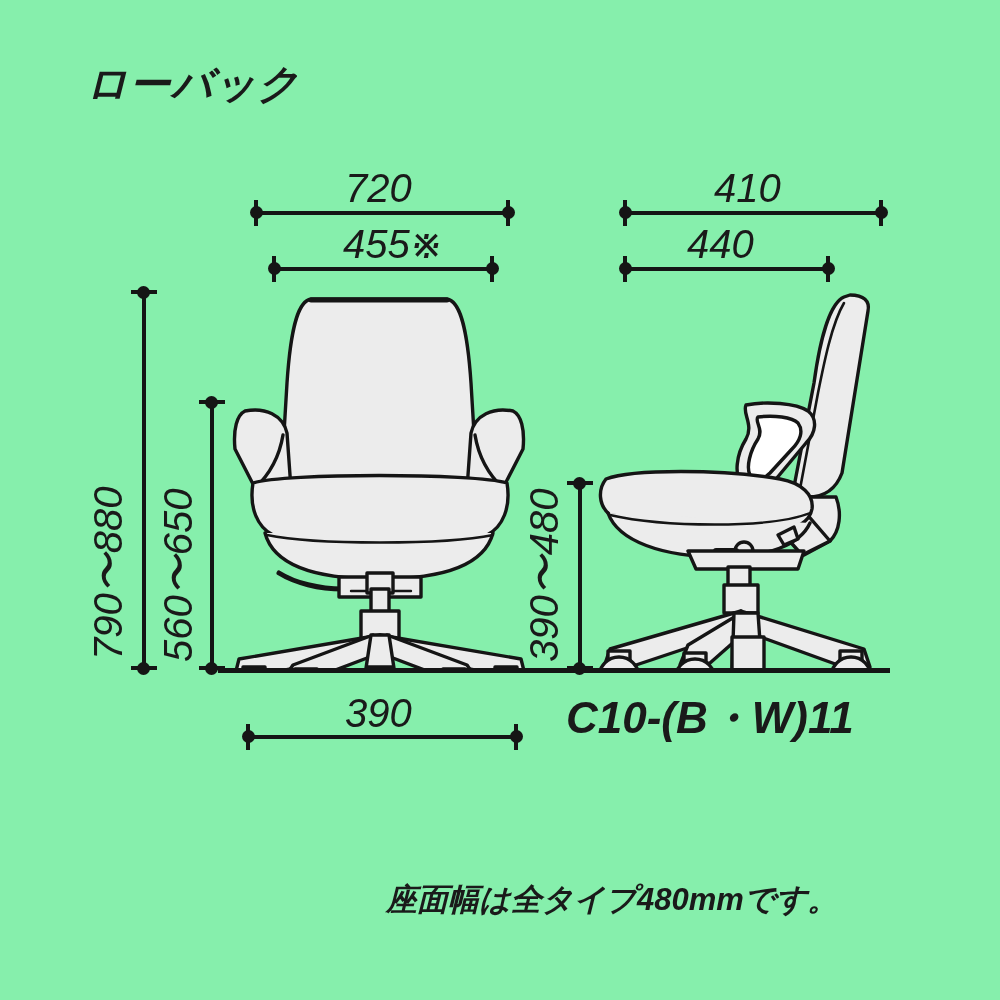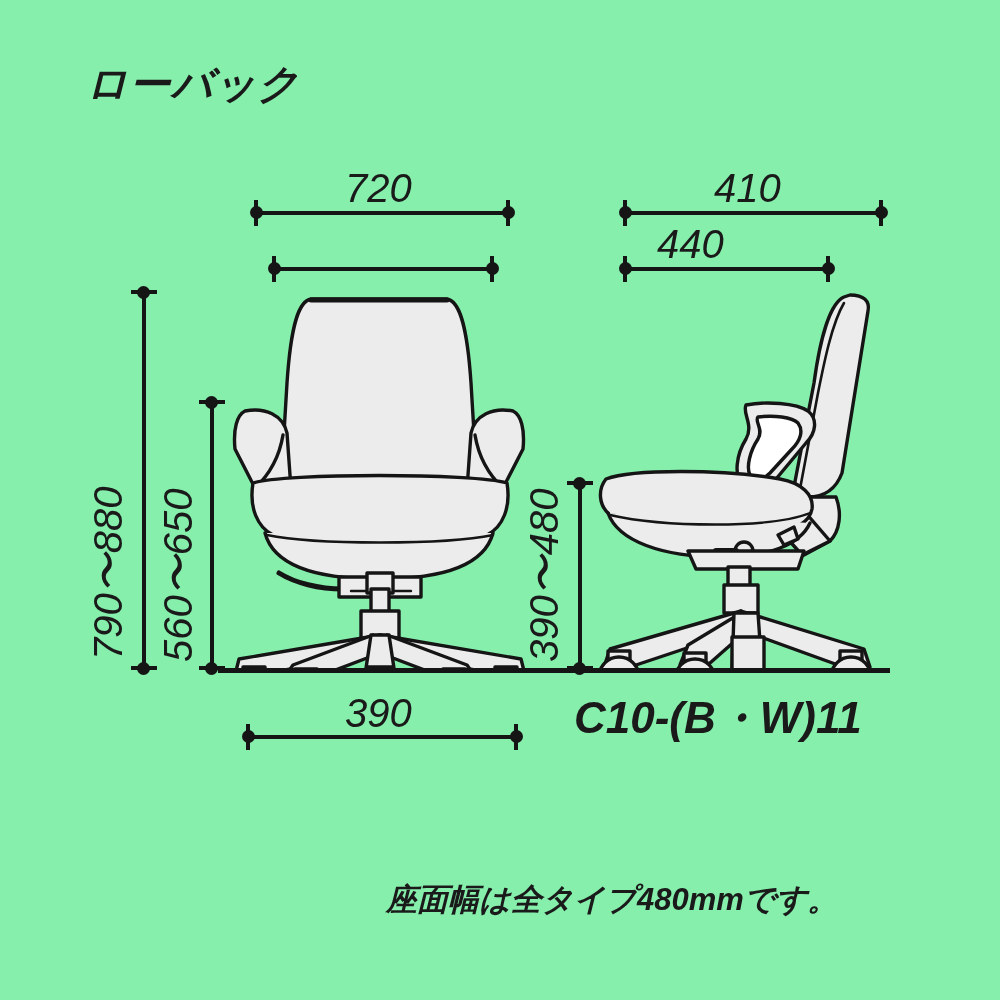--- a/index.html
+++ b/index.html
@@ -44,21 +44,20 @@
   }
   .model-no {
     position: absolute;
     left: 566px;
     top: 696px;
     font-size: 44px;
     font-weight: bold;
     letter-spacing: 0px;
     white-space: nowrap;
     line-height: 1;
-    margin-left: 8px;
   }
   .note {
     position: absolute;
     font-size: 31px;
     font-weight: bold;
     white-space: nowrap;
     line-height: 1;
   }
   .note.n1 { left: 352px; top: 832px; }
   .note.n2 { left: 386px; top: 884px; }
@@ -242,34 +241,35 @@
 
   <div class="ground" style="left:218px; top:668px; width:672px;"></div>
 
   <div class="dim-label" style="left:345px; top:168px;">720</div>
   <div class="hline" style="left:256px; top:211px; width:253px;"></div>
   <div class="tick-v" style="left:254px; top:200px;"></div>
   <div class="tick-v" style="left:506px; top:200px;"></div>
   <div class="dot" style="left:250px; top:206px;"></div>
   <div class="dot" style="left:502px; top:206px;"></div>
 
+  <div class="dim-label" style="left:343px; top:224px;">455※</div>
   <div class="hline" style="left:274px; top:267px; width:218px;"></div>
   <div class="tick-v" style="left:272px; top:256px;"></div>
   <div class="tick-v" style="left:490px; top:256px;"></div>
   <div class="dot" style="left:268px; top:262px;"></div>
   <div class="dot" style="left:486px; top:262px;"></div>
 
   <div class="dim-label" style="left:714px; top:168px;">410</div>
   <div class="hline" style="left:625px; top:211px; width:257px;"></div>
   <div class="tick-v" style="left:623px; top:200px;"></div>
   <div class="tick-v" style="left:879px; top:200px;"></div>
   <div class="dot" style="left:619px; top:206px;"></div>
   <div class="dot" style="left:875px; top:206px;"></div>
 
-  <div class="dim-label" style="left:657px; top:224px;">440</div>
+  <div class="dim-label" style="left:687px; top:224px;">440</div>
   <div class="hline" style="left:625px; top:267px; width:204px;"></div>
   <div class="tick-v" style="left:623px; top:256px;"></div>
   <div class="tick-v" style="left:826px; top:256px;"></div>
   <div class="dot" style="left:619px; top:262px;"></div>
   <div class="dot" style="left:822px; top:262px;"></div>
 
   <div class="dim-label vert" style="left:88px; top:660px;">790〜880</div>
   <div class="vline" style="left:142px; top:292px; height:378px;"></div>
   <div class="tick-h" style="left:131px; top:290px;"></div>
   <div class="tick-h" style="left:131px; top:666px;"></div>

